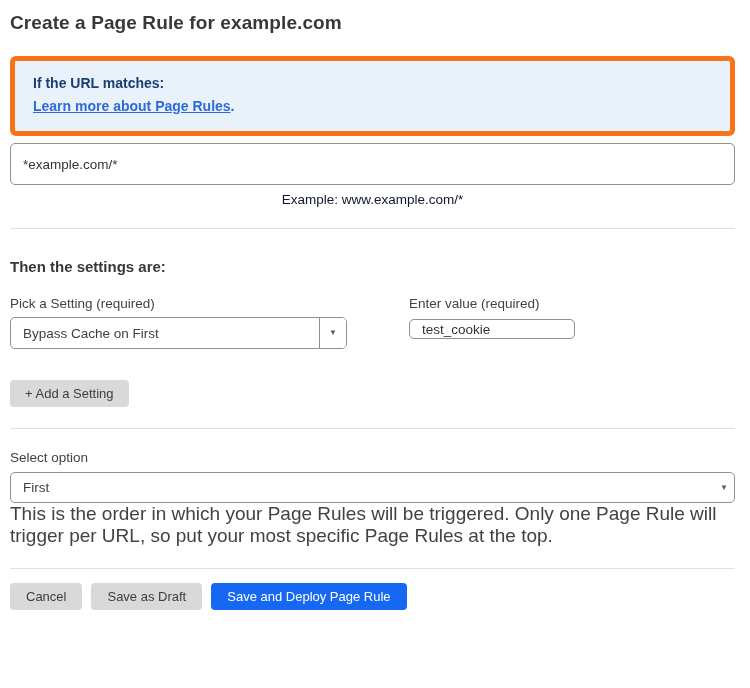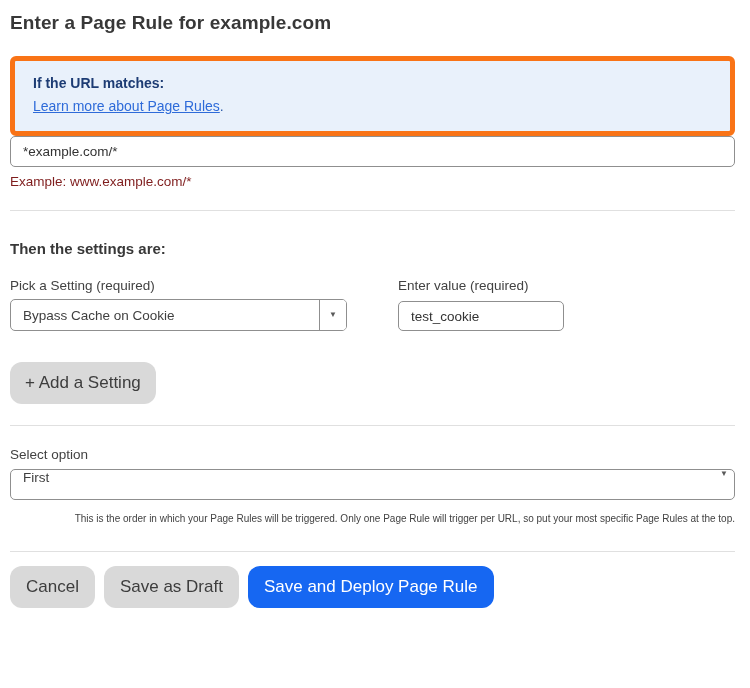--- a/index.html
+++ b/index.html
@@ -22,44 +22,45 @@
     margin-top: 22px;
     background: #e9f1fb;
     border: 5px solid #f97316;
     border-radius: 6px;
     padding: 11px 18px 13px 18px;
     font-size: 14px;
     line-height: 23px;
   }
   .info-heading { font-weight: bold; color: #1d3c74; }
   .info-body { color: #2d5cab; }
-  .info-link-line { color: #2d5cab; }
+  .info-link-line { color: #2d5cab; font-weight: bold; }
   .info-link { color: #2e6bd9; text-decoration: underline; cursor: pointer; }
 
   
   .field-label { margin-top: 21px; font-size: 13.5px; color: #424242; }
   .text-input {
-    display: block; width: 100%; height: 31px;
+    display: block; width: 100%; height: 42px;
+    margin-top: 7px;
     border: 1px solid #8f8f8f; border-radius: 5px;
     padding: 0 12px; font-size: 13.5px; color: #333333;
     font-family: "Liberation Sans", sans-serif;
     background: #ffffff; outline: none;
   }
-  .helper-text { margin-top: 7px; font-size: 13.5px; color: #7f1d1d; }
+  .helper-text { margin-top: 7px; font-size: 13.5px; color: #0f172a; text-align: center; }
 
   .divider { border: none; border-top: 1px solid #e0e0e0; margin-top: 21px; }
 
   .section-heading { margin-top: 29px; font-size: 15px; font-weight: bold; color: #383838; }
 
   
   .settings-row { display: flex; align-items: flex-start; gap: 24px; }
   .settings-col-left { width: 337px; }
-  .settings-col-right { margin-left: 27px; margin-top: 7px; }
+  .settings-col-right { margin-left: 38px; margin-top: 7px; }
   .settings-col-right .field-label { margin-top: 14px; }
-  .value-input { width: 166px; margin-top: 8px; height: 30px; }
+  .value-input { width: 166px; margin-top: 8px; height: 20px; }
 
   
   .select-box {
     margin-top: 6px; height: 32px;
     border: 1px solid #8f8f8f; border-radius: 5px;
     display: flex; align-items: stretch;
     background: #ffffff; cursor: pointer; overflow: hidden;
   }
   .select-box .select-value {
     flex: 1; display: flex; align-items: center;
@@ -69,68 +70,67 @@
     width: 27px; border-left: 1px solid #8f8f8f;
     display: flex; align-items: center; justify-content: center;
     background: #ffffff;
   }
   .arrow-glyph { font-size: 8px; color: #5a5a5a; line-height: 1; }
 
   
   .select-plain {
     margin-top: 7px; height: 31px;
     border: 1px solid #8f8f8f; border-radius: 5px;
-    display: flex; align-items: flex-start;
+    display: flex; align-items: center;
     padding: 0 6px 0 12px; background: #ffffff; cursor: pointer;
   }
   .select-plain .select-value { flex: 1; font-size: 13.5px; color: #3f3f3f; }
 
   
   .btn {
     display: inline-flex; align-items: center; justify-content: center;
-    height: 42px; border: none; border-radius: 12px;
+    height: 27px; border: none; border-radius: 4px;
     font-family: "Liberation Sans", sans-serif;
-    font-size: 17px; cursor: pointer; white-space: nowrap;
+    font-size: 13px; cursor: pointer; white-space: nowrap;
   }
   .btn-gray { background: #d9d9d9; color: #3d3d3d; }
   .add-setting-btn { margin-top: 31px; padding: 0 15px; }
   .footer-row { margin-top: 14px; display: flex; align-items: center; }
   .footer-row .btn { margin-right: 9px; padding: 0 16px; }
   .btn-blue { background: #1667f2; color: #ffffff; padding: 0 18px; }
 
   .order-helper {
-    margin-top: 8px; font-size: 10px; color: #424242; line-height: 22px;
+    margin-top: 0; font-size: 19px; color: #424242; line-height: 22px;
     max-width: 725px;
-    text-align: right;
   }
 </style>
 </head>
 <body>
 
 <div class="container">
 
-  <h1 class="page-title">Enter a Page Rule for example.com</h1>
+  <h1 class="page-title">Create a Page Rule for example.com</h1>
 
   <div class="info-box">
     <div class="info-heading">If the URL matches:</div>
     <div class="info-link-line"><a class="info-link">Learn more about Page Rules</a><span>.</span></div>
   </div>
 
   <input class="text-input" type="text" value="*example.com/*" style="">
   <div class="helper-text">Example: www.example.com/*</div>
 
   <hr class="divider">
 
   <div class="section-heading">Then the settings are:</div>
 
   <div class="settings-row">
     <div class="settings-col-left">
       <div class="field-label">Pick a Setting (required)</div>
       <div class="select-box">
-        <div class="select-value">Bypass Cache on Cookie</div>
+        <div class="select-value">Bypass Cache on First</div>
         <div class="arrow-cell">
           <span class="arrow-glyph">▼</span>
         </div>
       </div>
     </div>
     <div class="settings-col-right">
       <div class="field-label">Enter value (required)</div>
       <input class="text-input value-input" type="text" value="test_cookie" style="">
     </div>
   </div>

